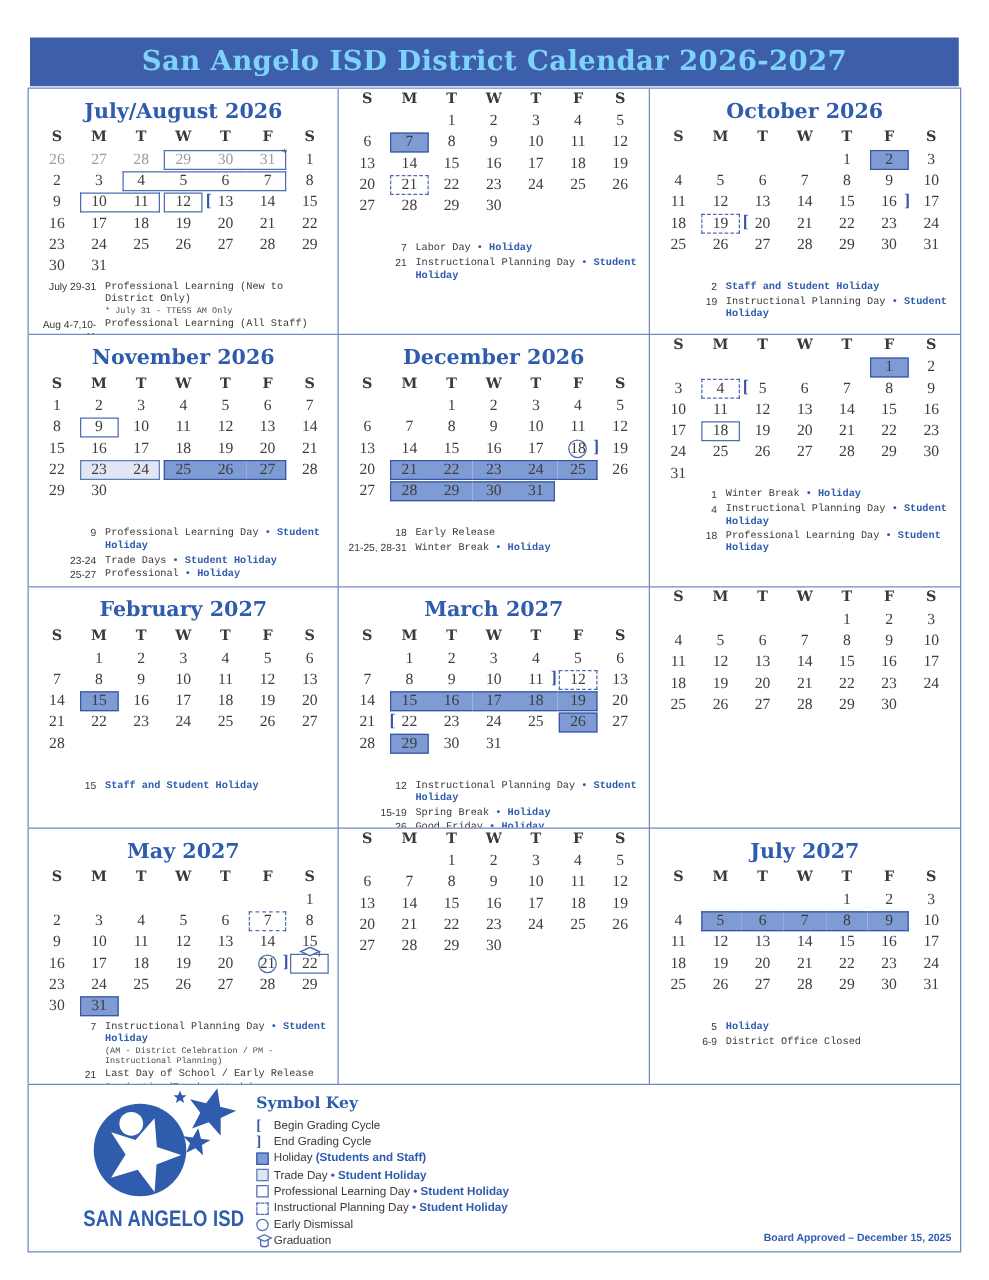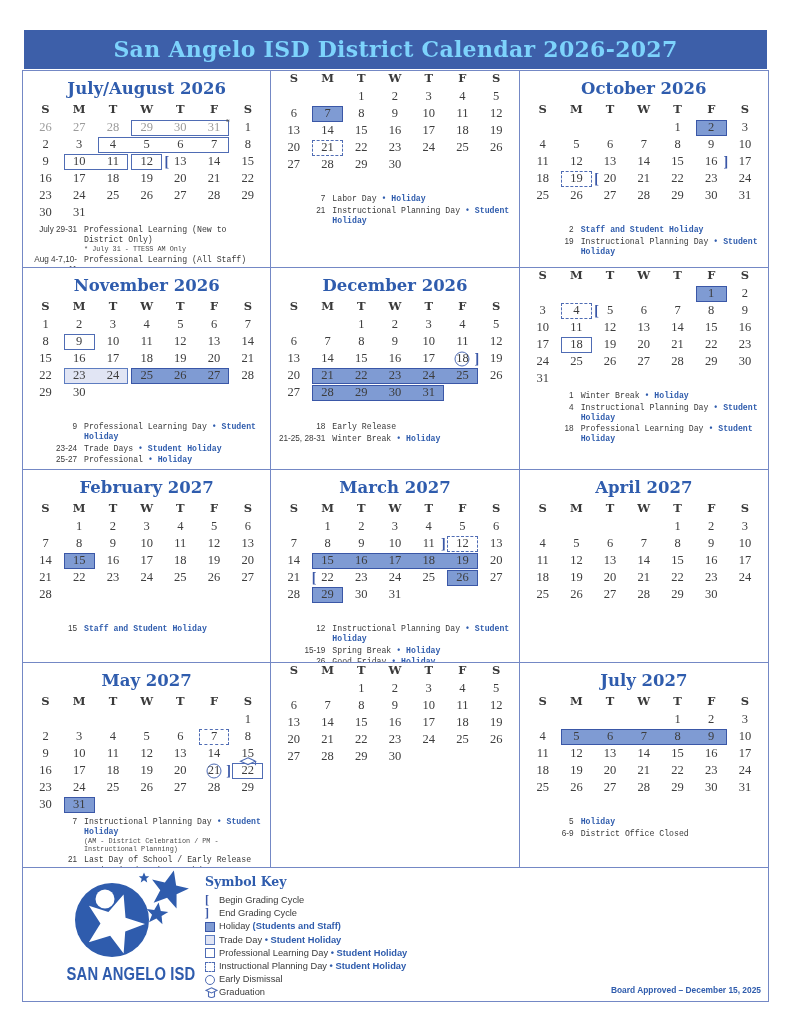--- a/index.html
+++ b/index.html
@@ -1148,21 +1148,20 @@
             <span class="note-d">26</span>
             <span class="note-b"><span>Good Friday </span><span class="blue">• Holiday</span></span>
           </div>
           <div class="note">
             <span class="note-d">29</span>
             <span class="note-b"><span class="blue">Staff and Student Holiday</span></span>
           </div>
         </div>
       </div>
       <div class="month">
-        <div class="month-title">April 2027</div>
         <div class="cal">
           <span class="dh">S</span>
           <span class="dh">M</span>
           <span class="dh">T</span>
           <span class="dh">W</span>
           <span class="dh">T</span>
           <span class="dh">F</span>
           <span class="dh">S</span>
         </div>
         <div class="cal weeks">

